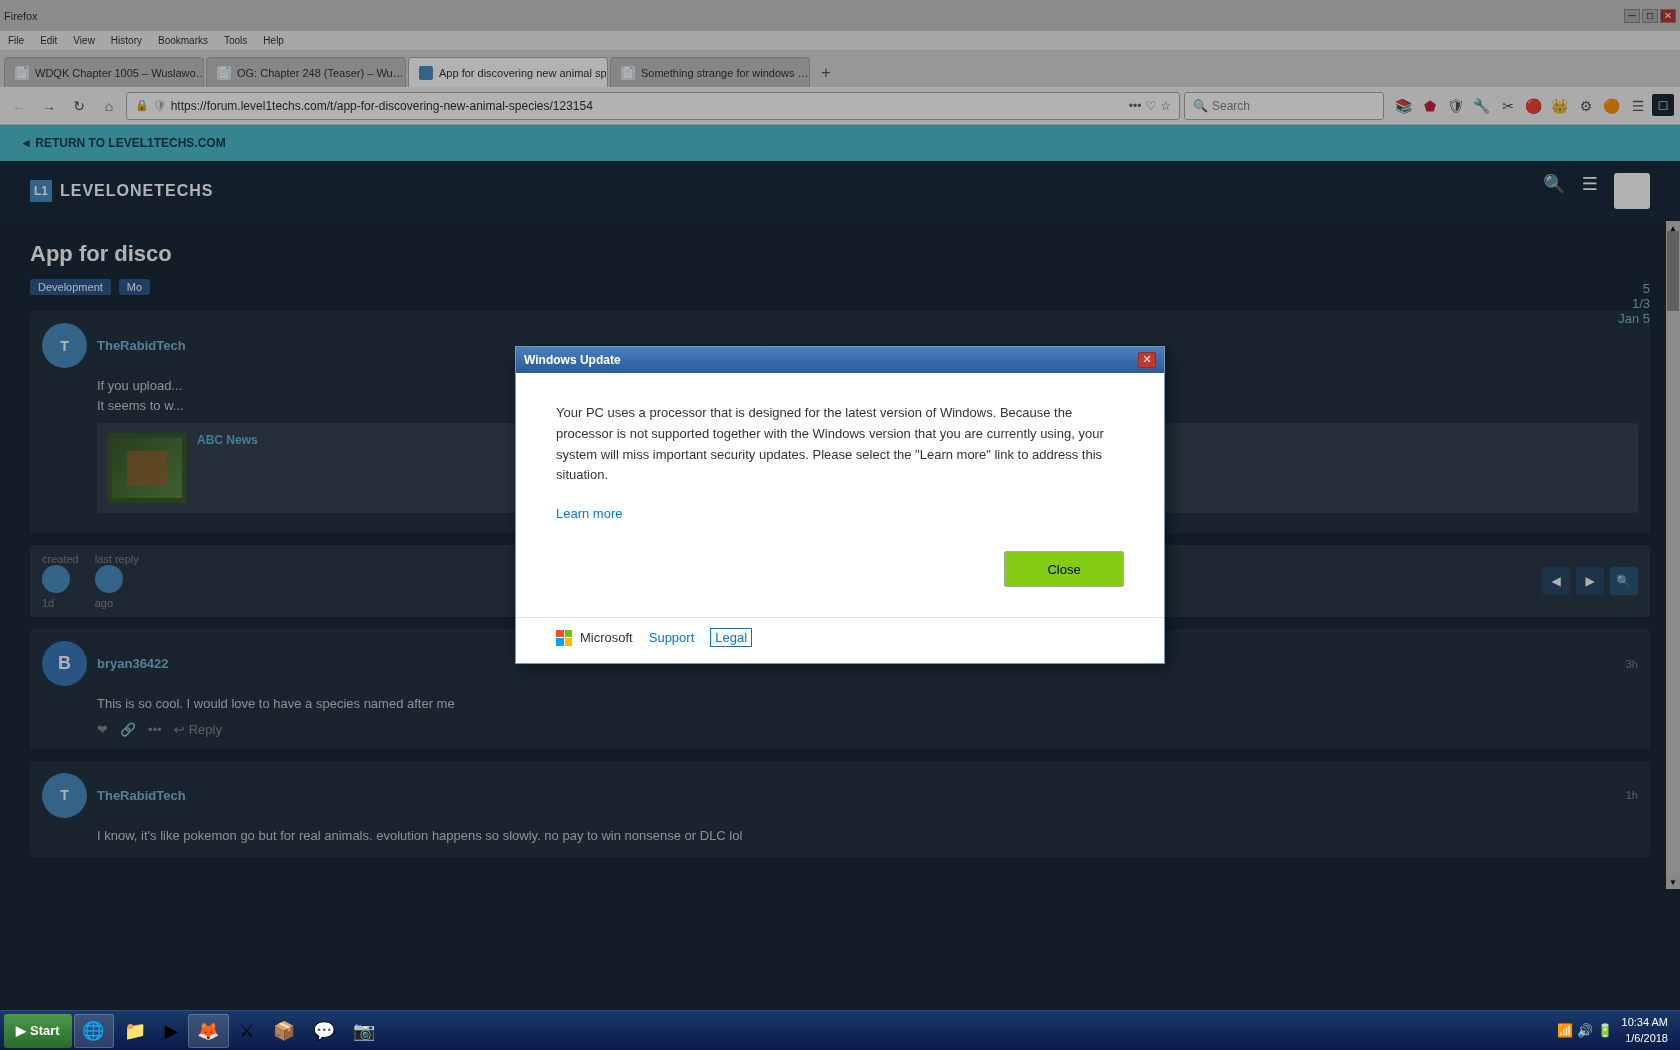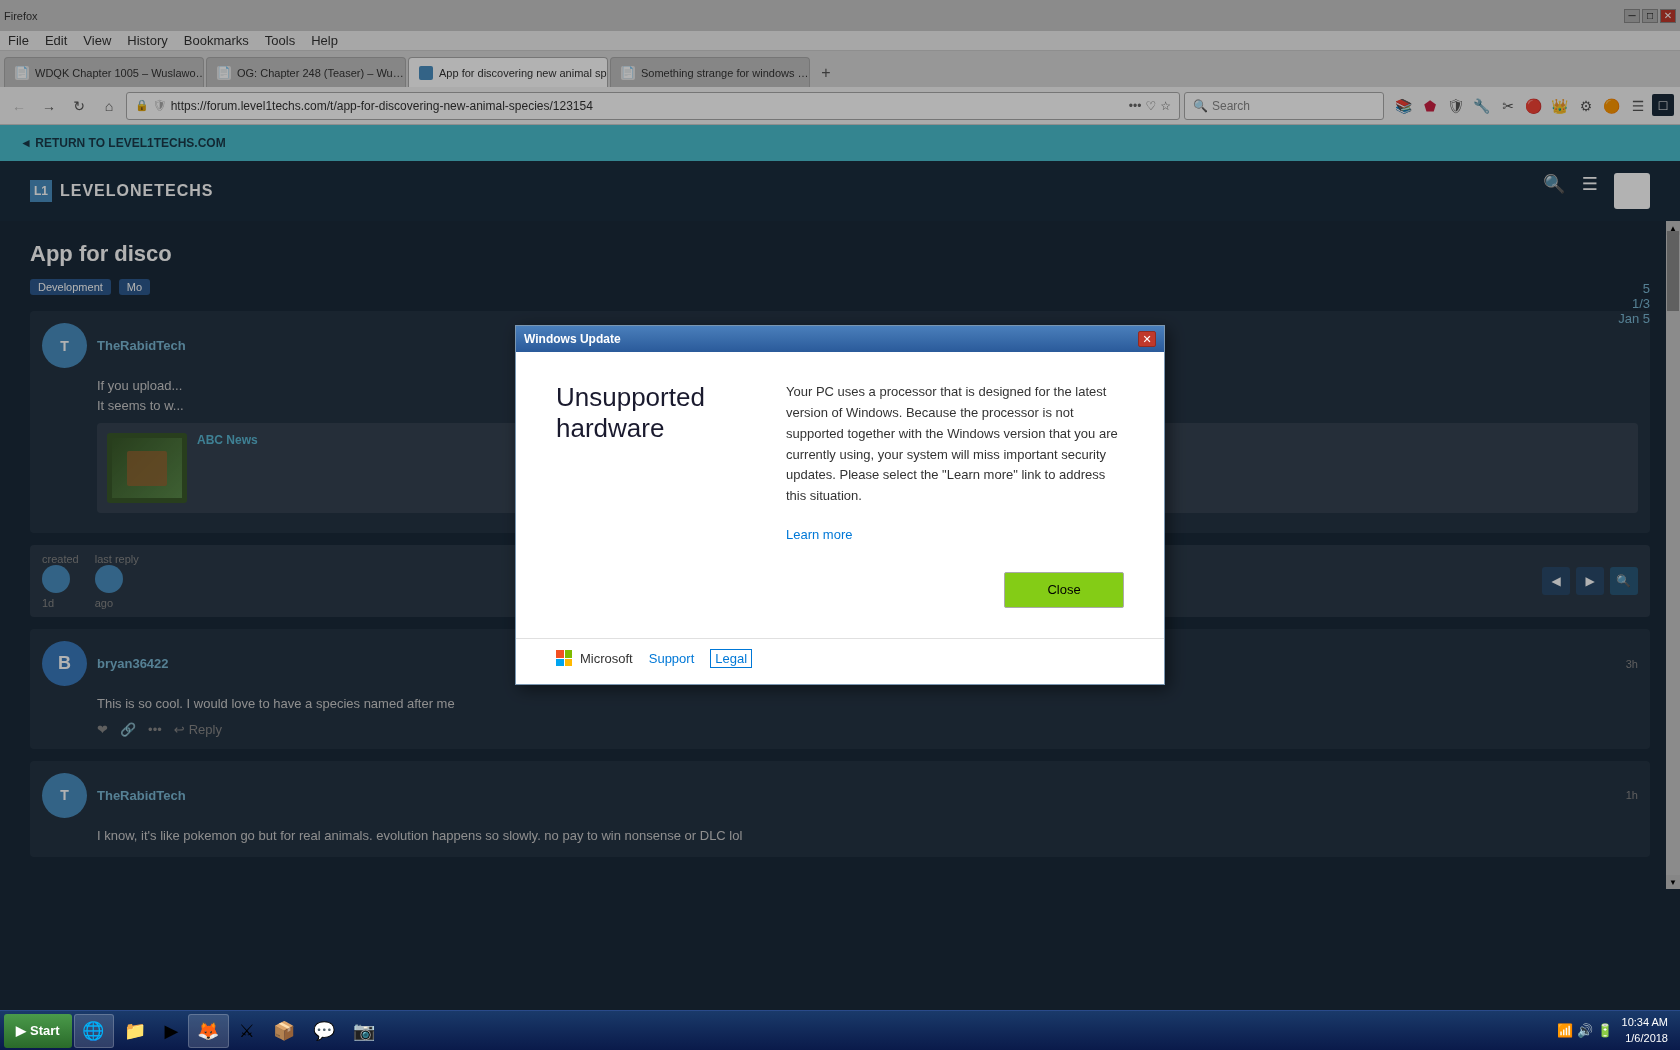--- a/index.html
+++ b/index.html
@@ -21,21 +21,21 @@
     
     .win-menubar {
       background: #f0f0f0;
       height: 20px;
       display: flex;
       align-items: center;
       padding: 0 4px;
       gap: 8px;
       border-bottom: 1px solid #ccc;
     }
-    .menu-item { font-size: 13px; color: #333; padding: 0 4px; cursor: pointer; }
+    .menu-item { font-size: 10px; color: #333; padding: 0 4px; cursor: pointer; }
 
     
     .tabs-bar {
       background: #d9d9d9;
       height: 36px;
       display: flex;
       align-items: flex-end;
       padding: 0 4px;
       gap: 2px;
     }
@@ -633,23 +633,20 @@
 
 <div class="dialog-overlay">
   <div class="dialog-window">
 
     <div class="dialog-titlebar">
       <span class="dialog-title-text">Windows Update</span>
       <div class="dialog-close-btn">✕</div>
     </div>
 
     <div class="dialog-body">
-      <div class="dialog-left">
-        <div class="dialog-heading">Unsupported hardware</div>
-      </div>
       <div class="dialog-right">
         <div class="dialog-message">Your PC uses a processor that is designed for the latest version of Windows. Because the processor is not supported together with the Windows version that you are currently using, your system will miss important security updates. Please select the "Learn more" link to address this situation.</div>
         <a class="dialog-learn-more">Learn more</a>
         <div class="dialog-close-row">
           <button class="dialog-close-button">Close</button>
         </div>
       </div>
     </div>
 
     <div class="dialog-footer">

